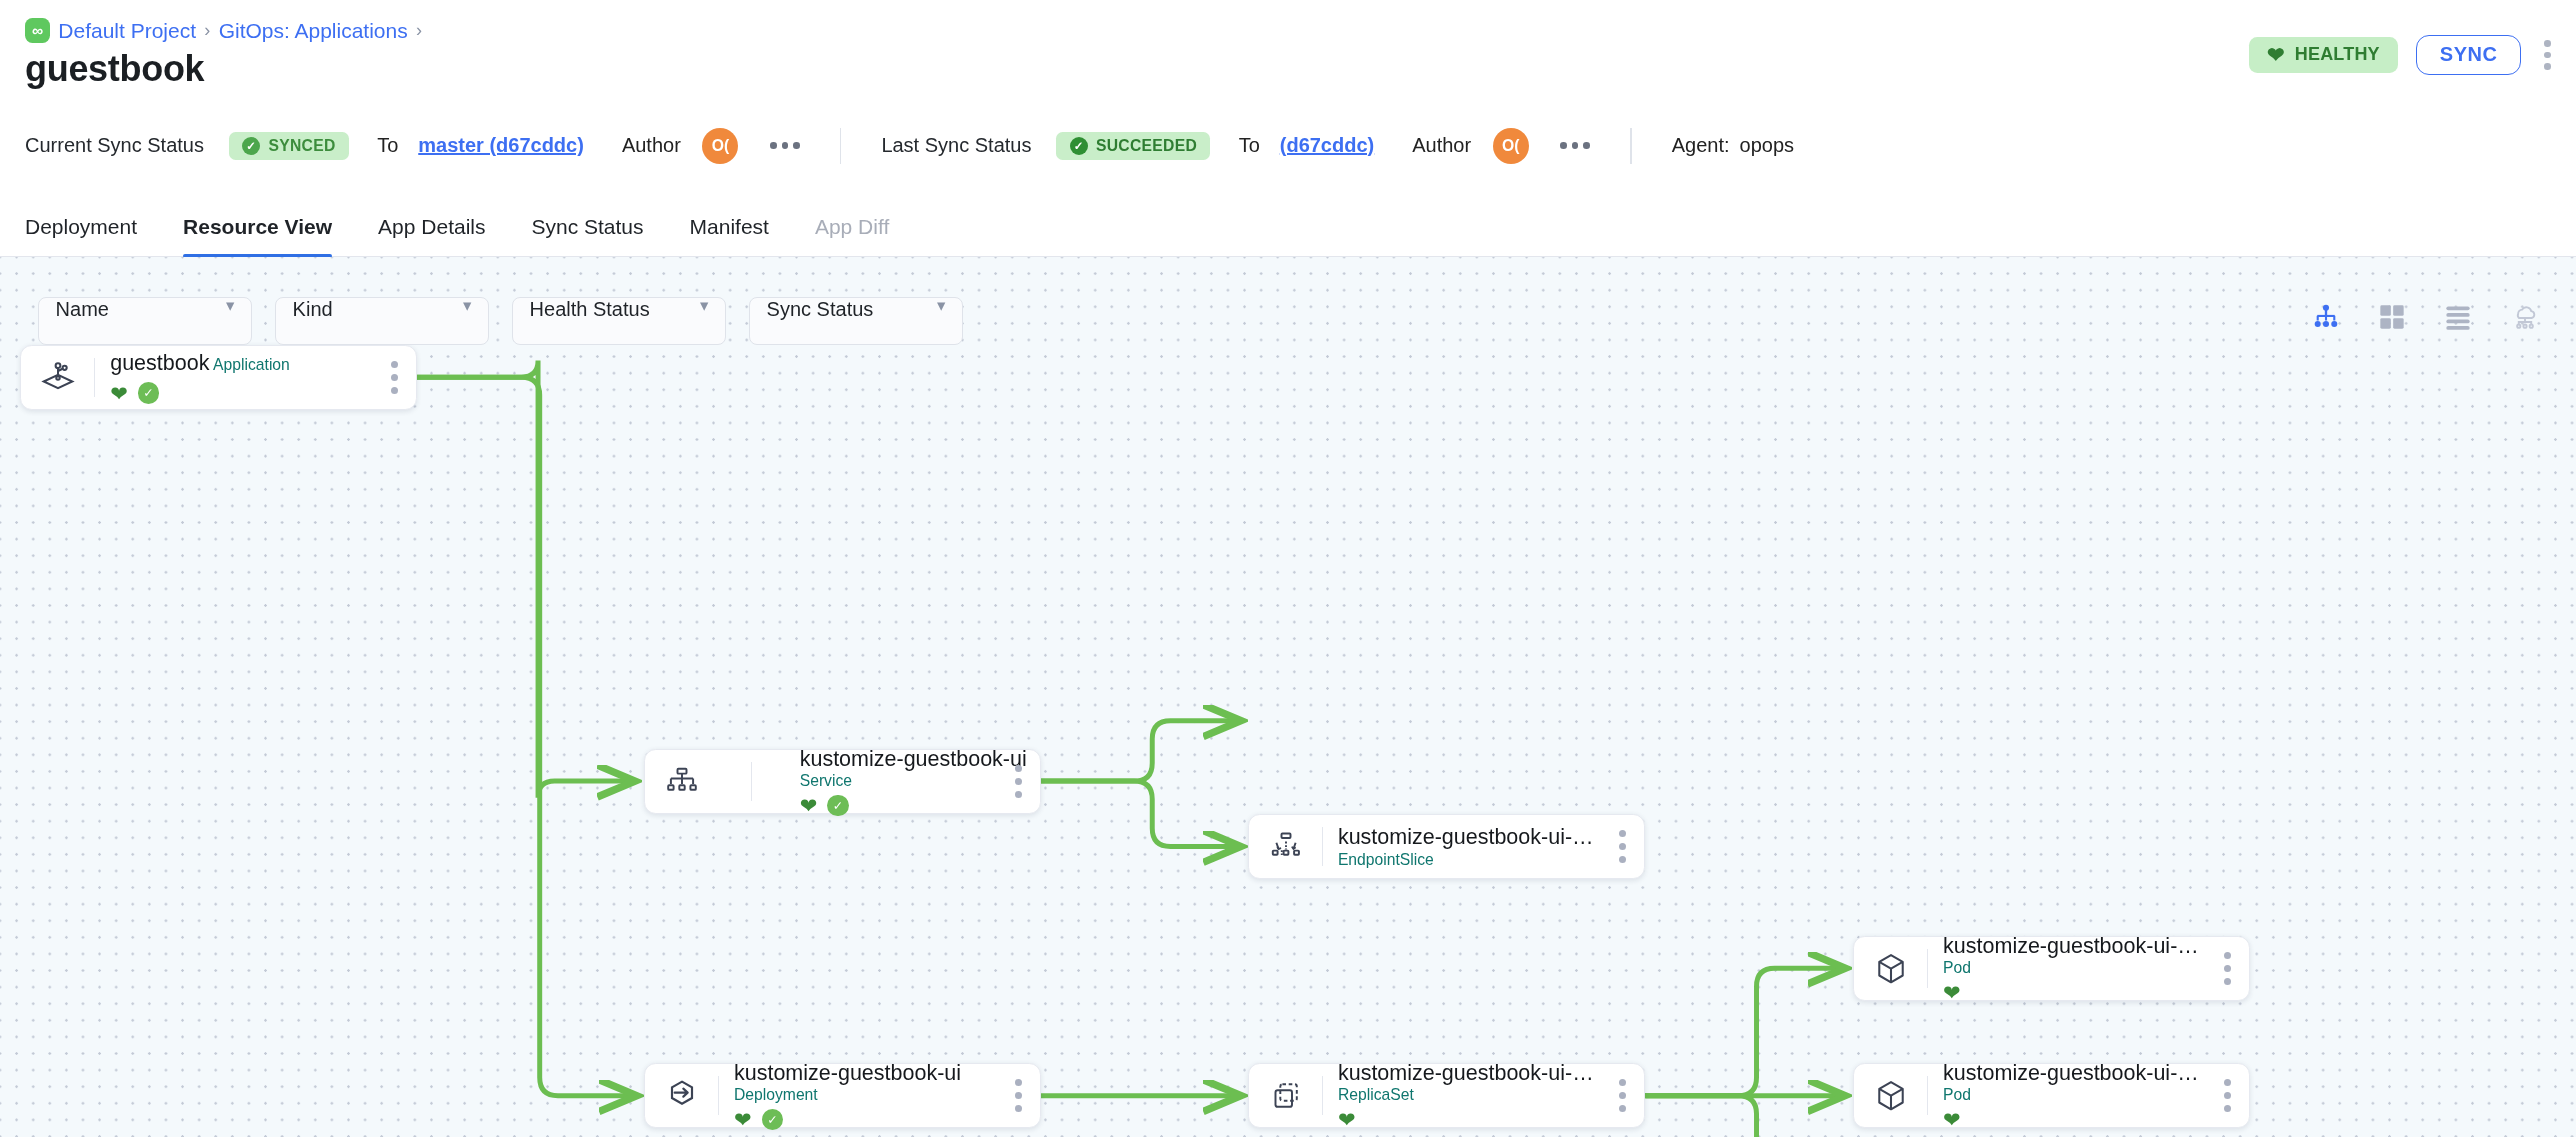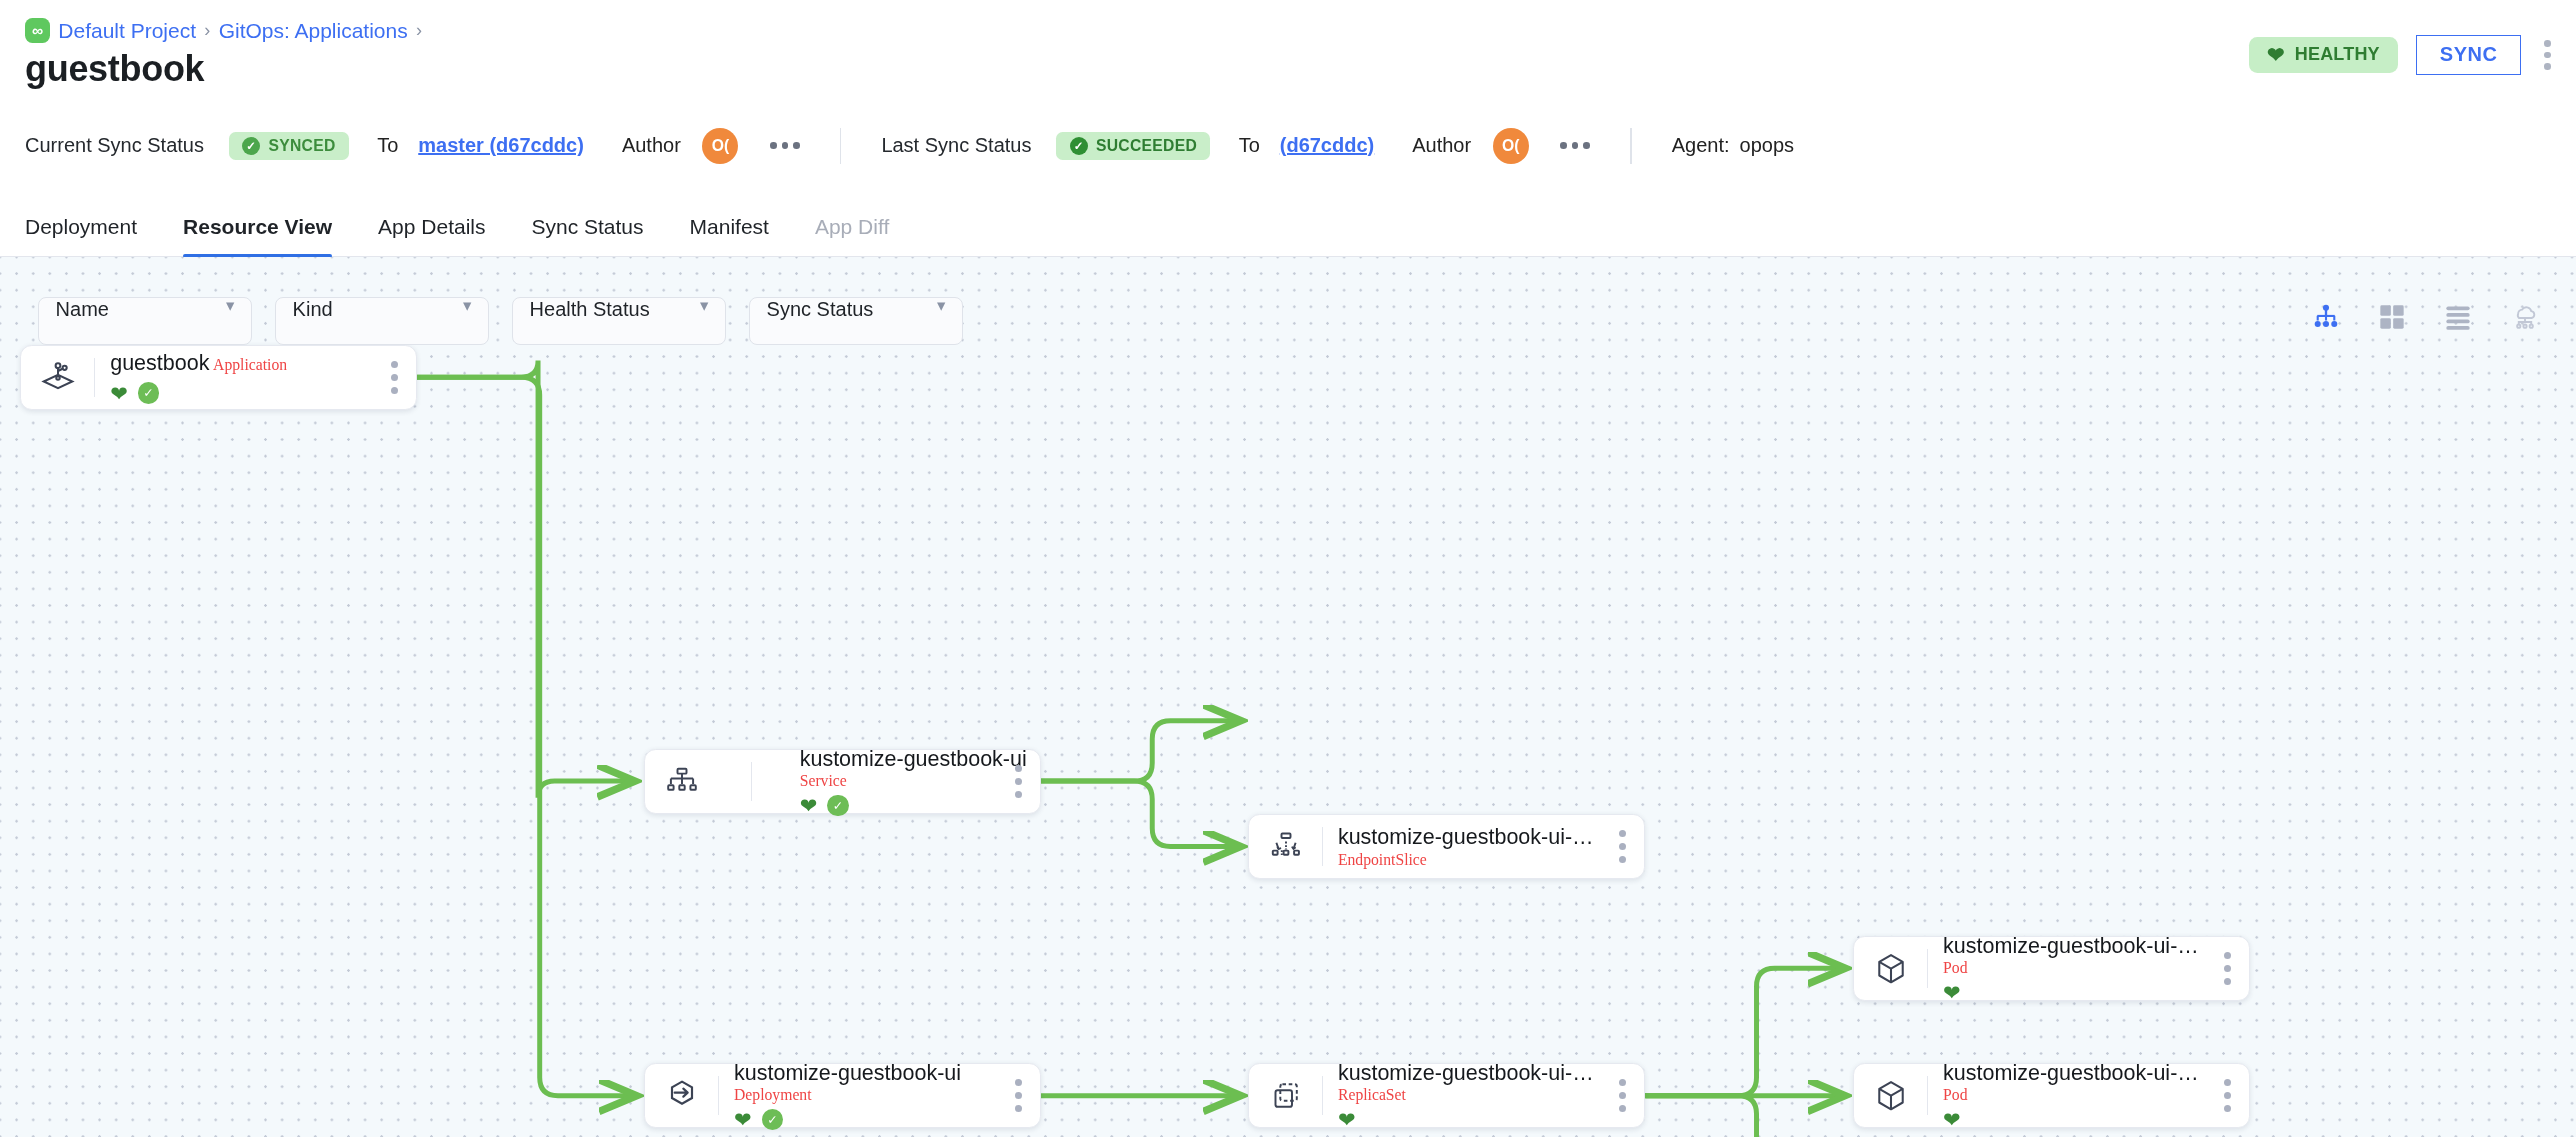--- a/index.html
+++ b/index.html
@@ -36,21 +36,21 @@
     display: flex; align-items: center; gap: 18px;
   }
   .badge-healthy {
     background: #c6eec6; color: #2f7d32; border-radius: 8.3px;
     padding: 7.4px 18px; font-size: 18px; font-weight: 700;
     display: flex; align-items: center; gap: 10px; letter-spacing: 0.2px;
   }
   .heart-dark { color: #2f7d32; font-size: 21px; line-height: 1; }
   .sync-btn {
     border: 1.7px solid #3d6ff2; color: #3d6ff2; background: #fff;
-    border-radius: 0; padding: 7.4px 23px; font-size: 20px;
+    border-radius: 13px; padding: 7.4px 23px; font-size: 20px;
     font-weight: 600; letter-spacing: 0.5px; cursor: pointer;
     font-family: "Liberation Sans", sans-serif;
   }
   .kebab-v {
     display: flex; flex-direction: column; gap: 5px; cursor: pointer;
     padding: 3.3px 5px;
   }
   .kebab-v i { width: 6.6px; height: 6.6px; border-radius: 50%; background: #aeb4c2; display: block; }
 
   
@@ -145,21 +145,21 @@
   .node-ico {
     width: 73px; flex: 0 0 73px; display: flex; align-items: center;
     justify-content: center; color: #3c4354;
   }
   .node-div { width: 1.2px; align-self: stretch; background: #e4e7ee; margin: 11.6px 0; }
   .node-body { flex: 1 1 auto; min-width: 0; padding: 0 11.6px 0 15px; }
   .node-name {
     font-size: 21.5px; color: #16191d; white-space: nowrap; overflow: hidden;
     text-overflow: ellipsis; line-height: 1.18;
   }
-  .node-kind { font-size: 15.7px; color: #ef4444; margin-top: 16px; line-height: 1.1; font-family: Liberation Serif, serif; }
+  .node-kind { font-size: 15.7px; color: #0f766e; margin-top: 16px; line-height: 1.1; }
   .node-badges { display: flex; align-items: center; gap: 10px; margin-top: 5.8px; height: 21.5px; }
   .badge-heart { color: #3b8b38; font-size: 21px; line-height: 1; }
   .badge-check {
     width: 21.5px; height: 21.5px; border-radius: 50%; background: #6dbd56;
     color: #fff; font-size: 12.4px; display: flex; align-items: center;
     justify-content: center; line-height: 1;
   }
   .node-kebab {
     flex: 0 0 auto; display: flex; flex-direction: column; gap: 5.8px;
     padding: 0 18px 0 8.3px; cursor: pointer;

